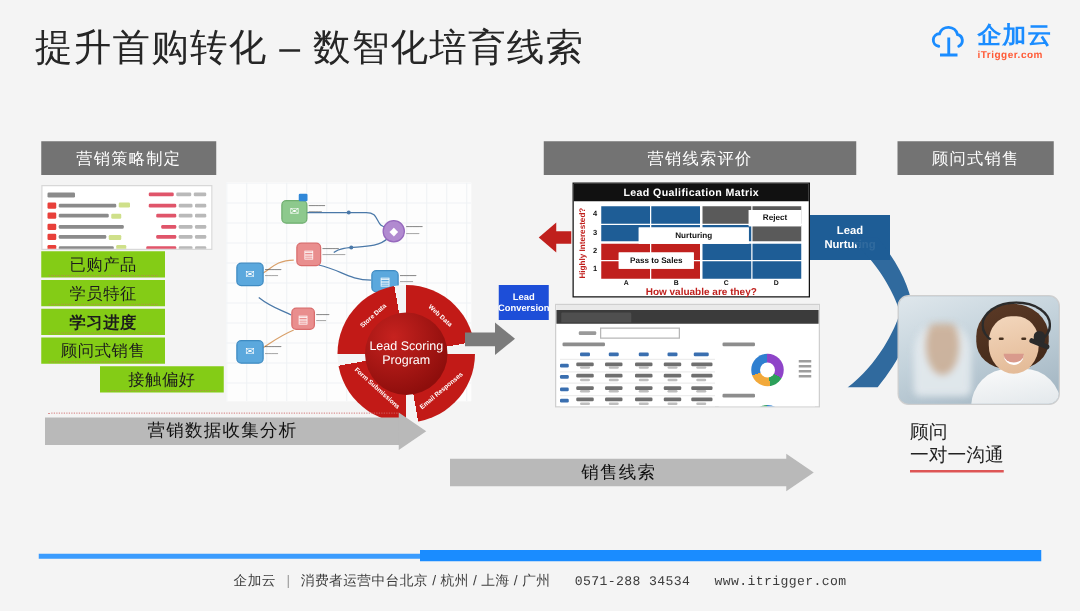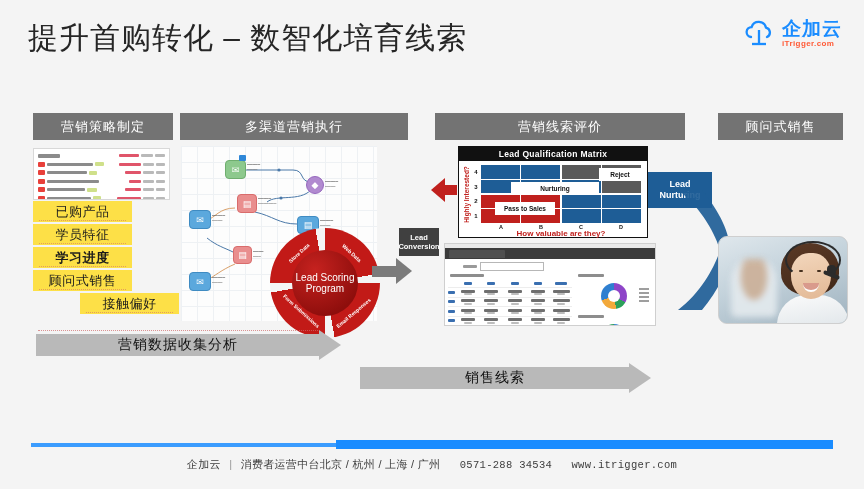--- a/index.html
+++ b/index.html
@@ -43,21 +43,21 @@
   .mt-row{display:flex;align-items:center;gap:2px;height:7px;margin-bottom:1.6px;}
   .mt-badge{width:7px;height:5px;background:#e8403a;flex:0 0 auto;border-radius:1px;}
   .mt-txt{height:3px;background:#8b8b8b;border-radius:1px;}
   .mt-hi{height:4px;background:#cfe08a;border-radius:1px;}
   .mt-num{height:3px;background:#e0556a;border-radius:1px;margin-left:auto;}
   .mt-s{height:3px;background:#b9b9b9;border-radius:1px;}
   .mt-head{height:4px;}
 
   .tag{
     position:absolute;left:33px;width:99px;height:21px;
-    background:#fde047;color:#1c1c1c;font-size:13px;
+    background:#84cc16;color:#1c1c1c;font-size:13px;
     display:flex;align-items:center;justify-content:center;letter-spacing:.5px;
   }
   .tag::after{content:"";position:absolute;left:6px;right:6px;bottom:1px;
     border-bottom:1px dotted #d06a6a;opacity:.55;}
   #t0{top:201px;} #t1{top:224px;} #t2{top:247px;font-weight:bold;} #t3{top:270px;} #t4{top:293px;margin-left:47px;}
 
   
   .flowpanel{
     position:absolute;left:181px;top:146px;width:196px;height:175px;
     background:#fdfdfd;overflow:hidden;
@@ -93,21 +93,21 @@
   #sl-email{left:62px;top:82px;transform:rotate(-40deg);}
   #sl-form{left:8px;top:80px;transform:rotate(42deg);}
 
   
   .warrow{position:absolute;left:372px;top:258px;width:40px;height:26px;}
   .warrow .bar{position:absolute;left:0;top:8px;width:26px;height:11px;background:#7b7b7b;}
   .warrow .tip{position:absolute;left:24px;top:0;width:0;height:0;
     border-top:13px solid transparent;border-bottom:13px solid transparent;border-left:16px solid #7b7b7b;}
 
   .leadconv{position:absolute;left:399px;top:228px;width:40px;height:28px;
-    background:#404040;color:#fff;font-size:7.5px;font-weight:bold;
+    background:#1d4ed8;color:#fff;font-size:7.5px;font-weight:bold;
     display:flex;align-items:center;justify-content:center;text-align:center;line-height:1.2;}
 
   
   .lqm{position:absolute;left:458px;top:146px;width:190px;height:92px;
     background:#fff;border:1px solid #111;box-sizing:border-box;}
   .lqm-title{height:14px;background:#111;color:#fff;font-size:8.5px;font-weight:bold;
     display:flex;align-items:center;justify-content:center;letter-spacing:.3px;}
   .lqm-body{position:relative;height:78px;padding:3px 4px 0 16px;box-sizing:border-box;}
   .yaxis{position:absolute;left:2px;top:4px;height:58px;width:11px;
     display:flex;align-items:center;justify-content:center;}
@@ -248,21 +248,20 @@
         <line x1="10" y1="26" x2="24" y2="26" stroke="#1a8cff" stroke-width="2.3"></line>
       </svg>
     </div>
     <div class="logo-text">
       <span class="logo-cn">企加云</span>
       <span class="logo-en">iTrigger.com</span>
     </div>
   </div>
 
   <div class="colhead" id="ch1">营销策略制定</div>
-  <div class="colhead" id="ch2">多渠道营销执行</div>
   <div class="colhead" id="ch3">营销线索评价</div>
   <div class="colhead" id="ch4">顾问式销售</div>
 
   <div class="mini-table">
     <div class="mt-row">
       <div class="mt-txt mt-head" style="width:22px;"></div>
       <div class="mt-num" style="width:20px;"></div>
       <div class="mt-s" style="width:12px;"></div>
       <div class="mt-s" style="width:10px;"></div>
     </div>
@@ -602,20 +601,24 @@
     <div class="ph-hair"></div>
     <div class="ph-face"></div>
     <div class="ph-eye" style="left:80px;top:33px;"></div>
     <div class="ph-eye" style="left:98px;top:33px;"></div>
     <div class="ph-smile"></div>
     <div class="ph-band"></div>
     <div class="ph-ear"></div>
     <div class="ph-mic"></div>
   </div>
 
+  <div class="adviser">
+    <div>顾问</div>
+    <div class="u">一对一沟通</div>
+  </div>
 
   <div class="band" id="band1">
     <div class="body">
         <span class="lbl">营销数据收集分析</span>
       </div>
     <div class="head"></div>
   </div>
   <div class="band" id="band2">
     <div class="body">
         <span class="lbl">销售线索</span>

